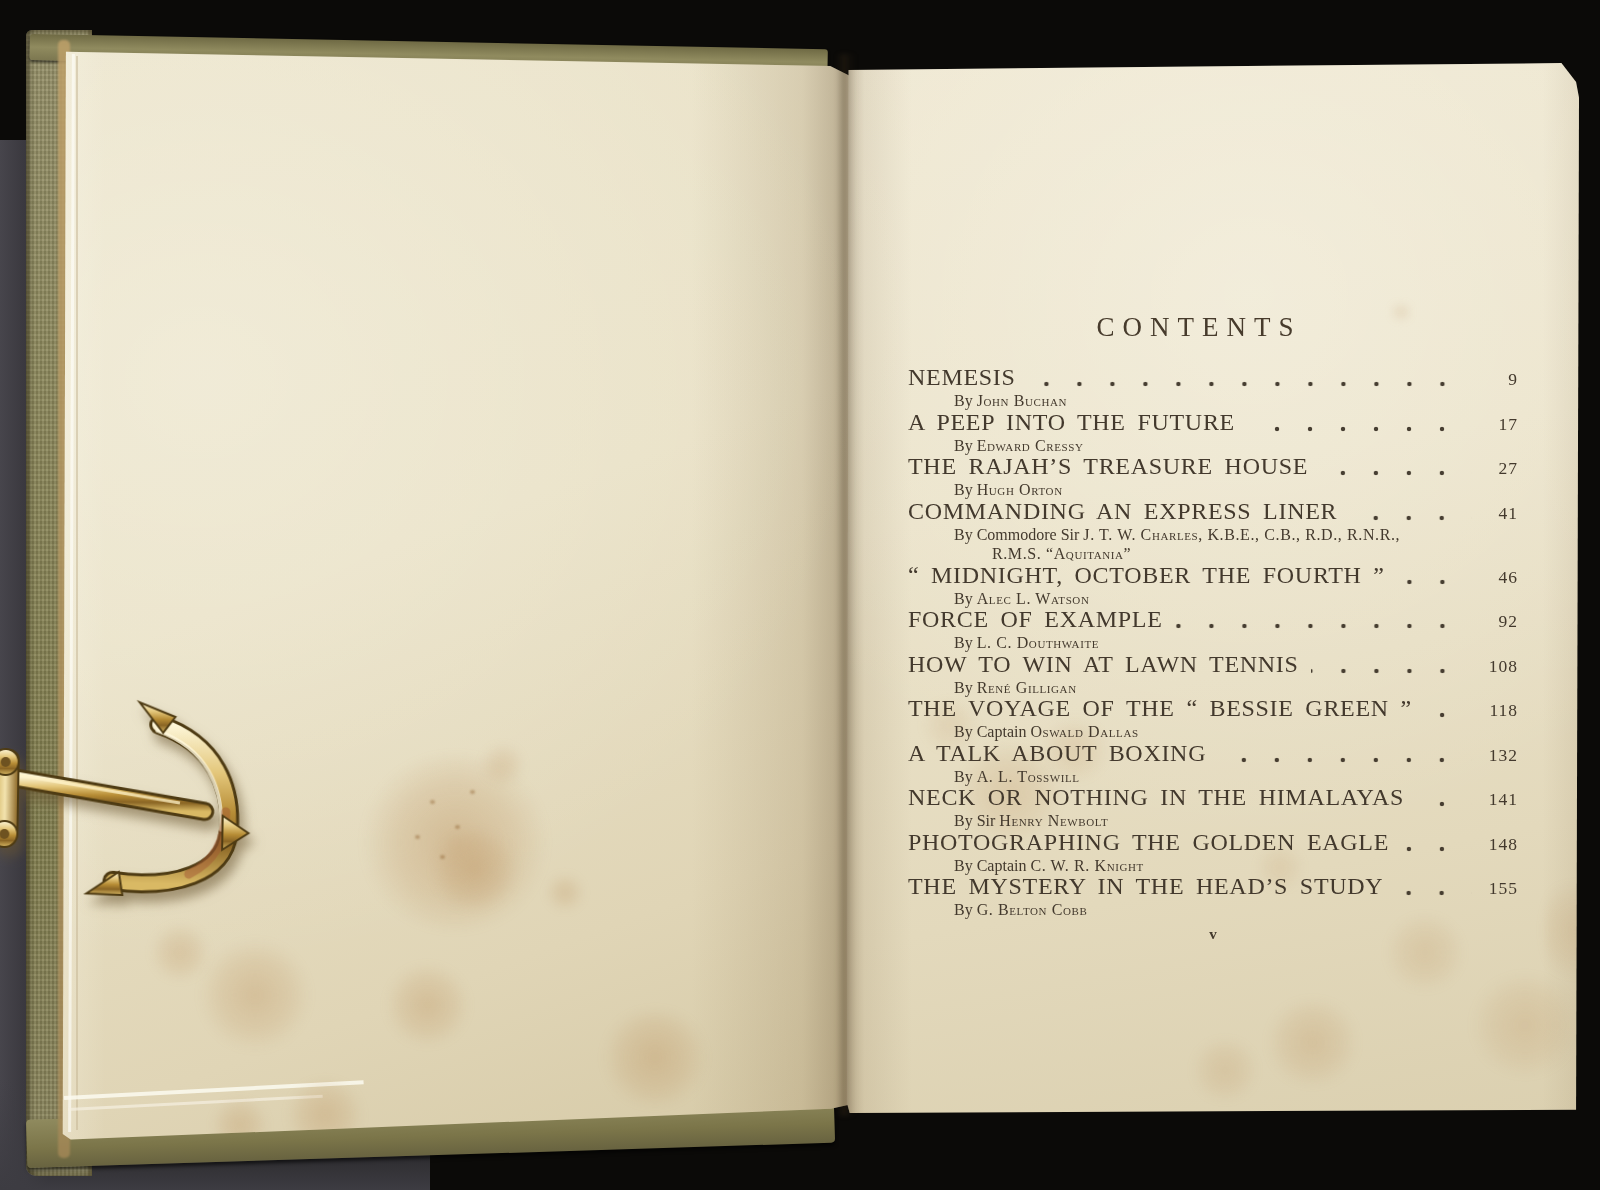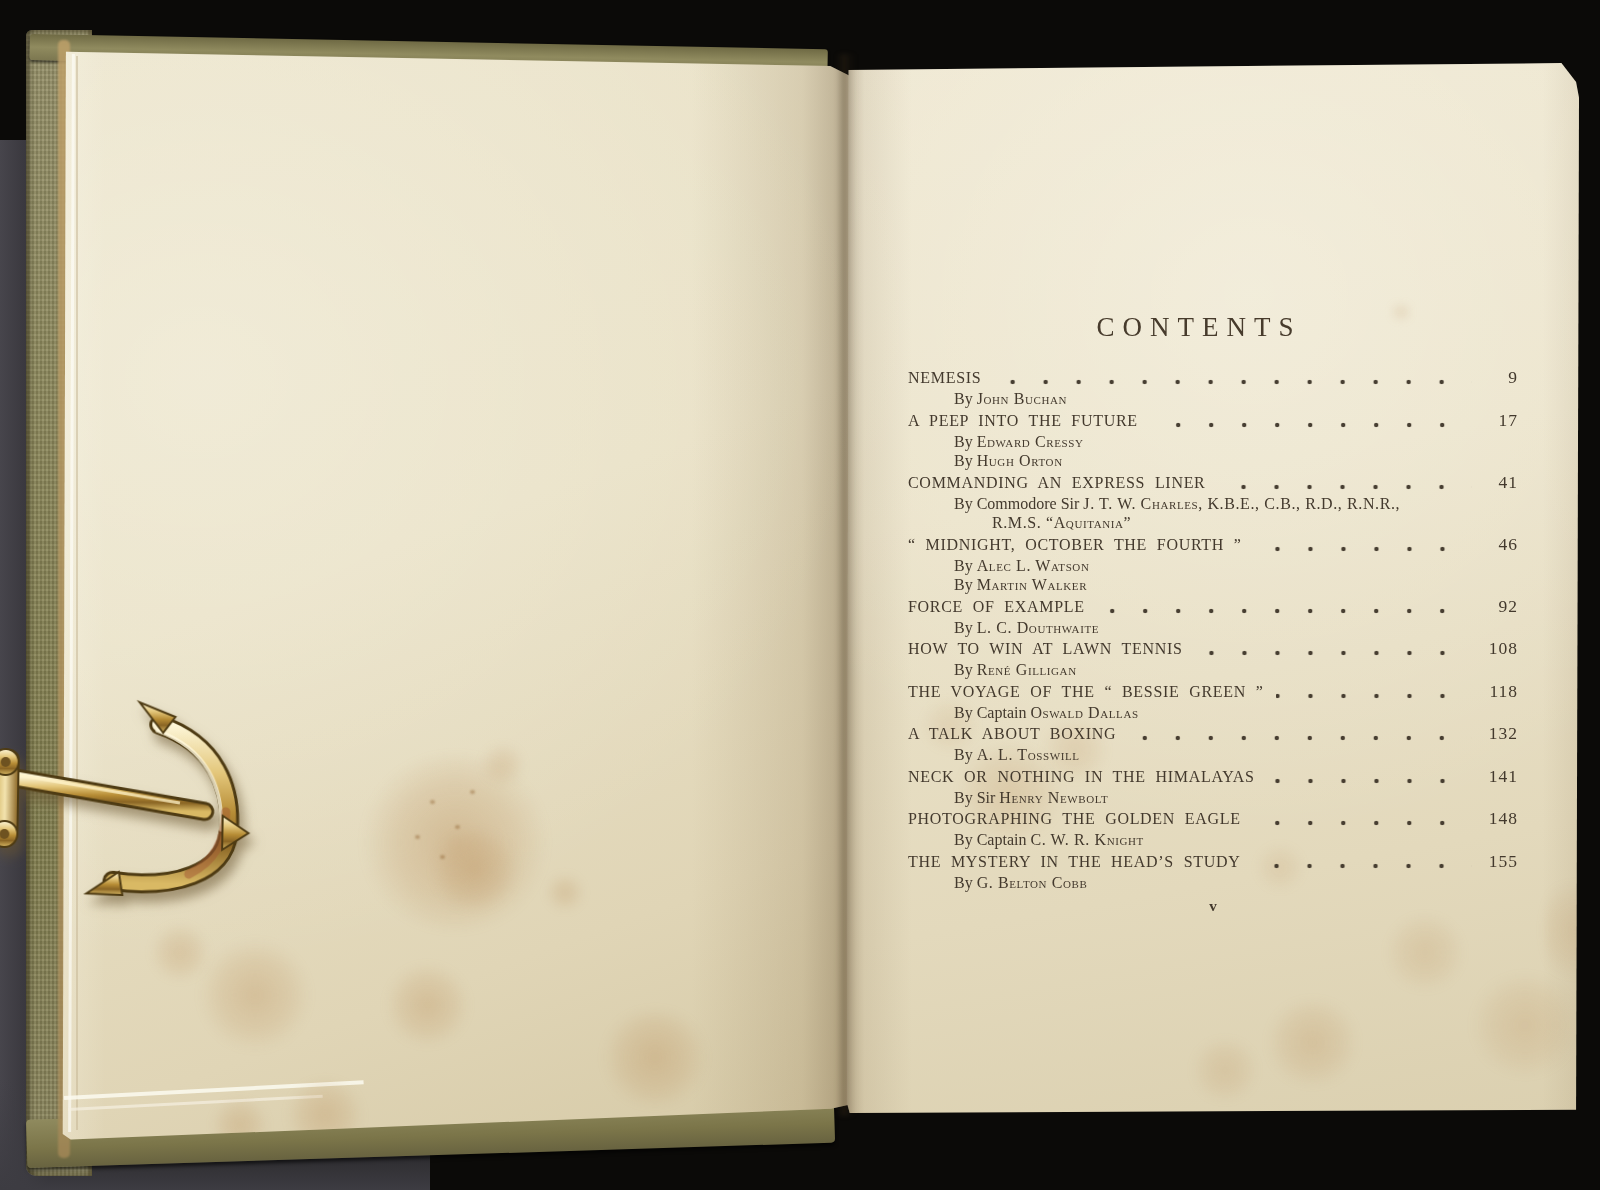--- a/index.html
+++ b/index.html
@@ -61,21 +61,21 @@
   .stain{position:absolute;border-radius:50%;filter:blur(5px);
     background:radial-gradient(circle,rgba(183,137,83,var(--o,.3)) 0%,rgba(183,137,83,calc(var(--o,.3)*.5)) 45%,rgba(183,137,83,0) 72%);}
   .speck{position:absolute;width:5px;height:4px;border-radius:50%;
     background:rgba(140,95,45,.45);filter:blur(1px);}
   
   .contents{position:absolute;left:30px;top:248px;width:610px;z-index:2;
     color:var(--c-ink,#43392d);margin-left:32px;}
   .contents-title{text-align:center;font-size:27px;line-height:34px;letter-spacing:8px;
     font-weight:400;margin:0 28px 22px 0;color:#473b2c;}
   .row{display:flex;align-items:baseline;line-height:23px;}
-  .title-text{font-size:16px;letter-spacing:.7px;word-spacing:5px;white-space:nowrap;}
+  .title-text{font-size:24px;letter-spacing:.7px;word-spacing:5px;white-space:nowrap;}
   .leader{flex:1;min-width:16px;height:23px;margin:0 8px 0 12px;align-self:flex-end;
     background-image:radial-gradient(circle at 3px 16px,rgba(62,53,41,.95) 1.8px,rgba(62,53,41,0) 2.6px);
     background-size:33px 23px;background-repeat:repeat-x;background-position:right 0 top 0;}
   .pagenum{font-size:17.5px;min-width:38px;text-align:right;letter-spacing:1px;
     font-feature-settings:"onum";}
   .byline{font-size:16px;line-height:19.5px;margin-left:46px;white-space:nowrap;}
   .sc{font-variant:small-caps;letter-spacing:.6px;text-align:center;}
   .by-extra{font-size:16px;line-height:19.5px;margin-left:84px;white-space:nowrap;
     font-variant:small-caps;letter-spacing:.6px;}
   .folio{text-align:center;font-size:15px;font-weight:700;margin-top:6px;}
@@ -152,20 +152,25 @@
       <span class="leader"></span>
       <span class="pagenum">17</span>
     </div>
     <div class="byline">
       <span>By </span><span class="sc">Edward Cressy</span>
     </div>
 
   </div>
 
   <div class="entry">
+    <div class="row">
+      <span class="title-text">THE RAJAH’S TREASURE HOUSE</span>
+      <span class="leader"></span>
+      <span class="pagenum">27</span>
+    </div>
     <div class="byline">
       <span>By </span><span class="sc">Hugh Orton</span>
     </div>
 
   </div>
 
   <div class="entry">
     <div class="row">
       <span class="title-text">COMMANDING AN EXPRESS LINER</span>
       <span class="leader"></span>
@@ -184,23 +189,20 @@
       <span class="pagenum">46</span>
     </div>
     <div class="byline">
       <span>By </span><span class="sc">Alec L. Watson</span>
     </div>
 
   </div>
 
 
   <div class="entry">
-    <div class="byline">
-      <span>By </span><span class="sc">Martin Walker</span>
-    </div>
 
   </div>
 
   <div class="entry">
     <div class="row">
       <span class="title-text">FORCE OF EXAMPLE</span>
       <span class="leader"></span>
       <span class="pagenum">92</span>
     </div>
     <div class="byline">

